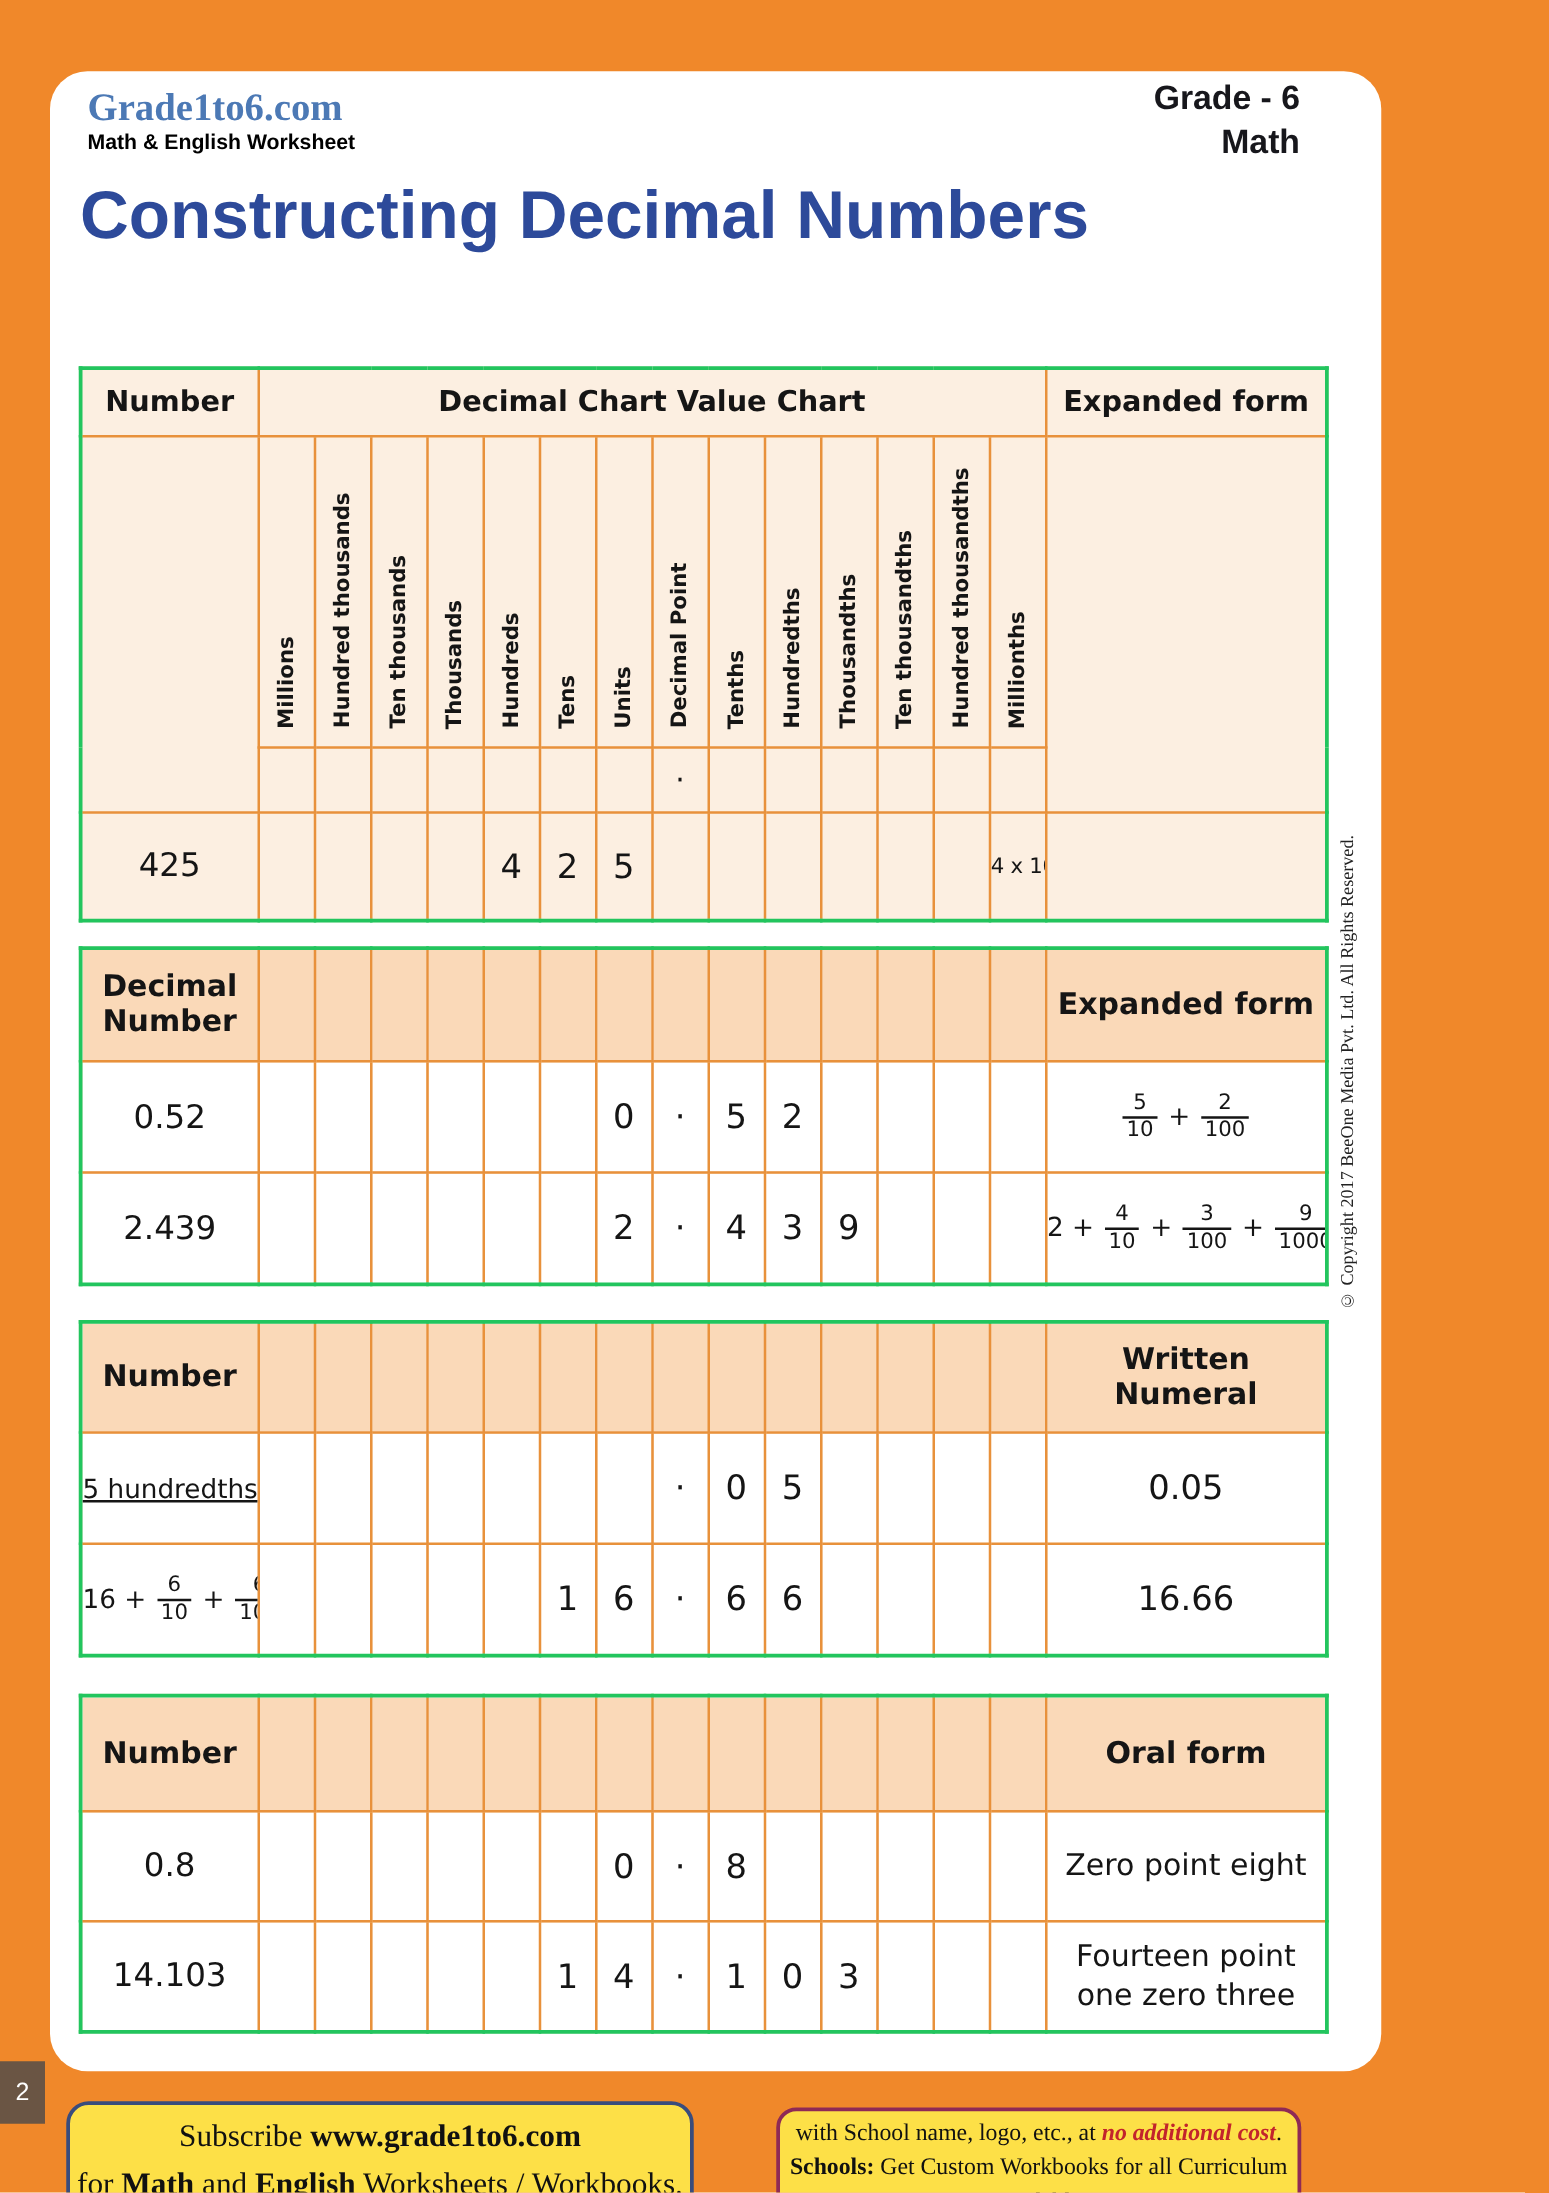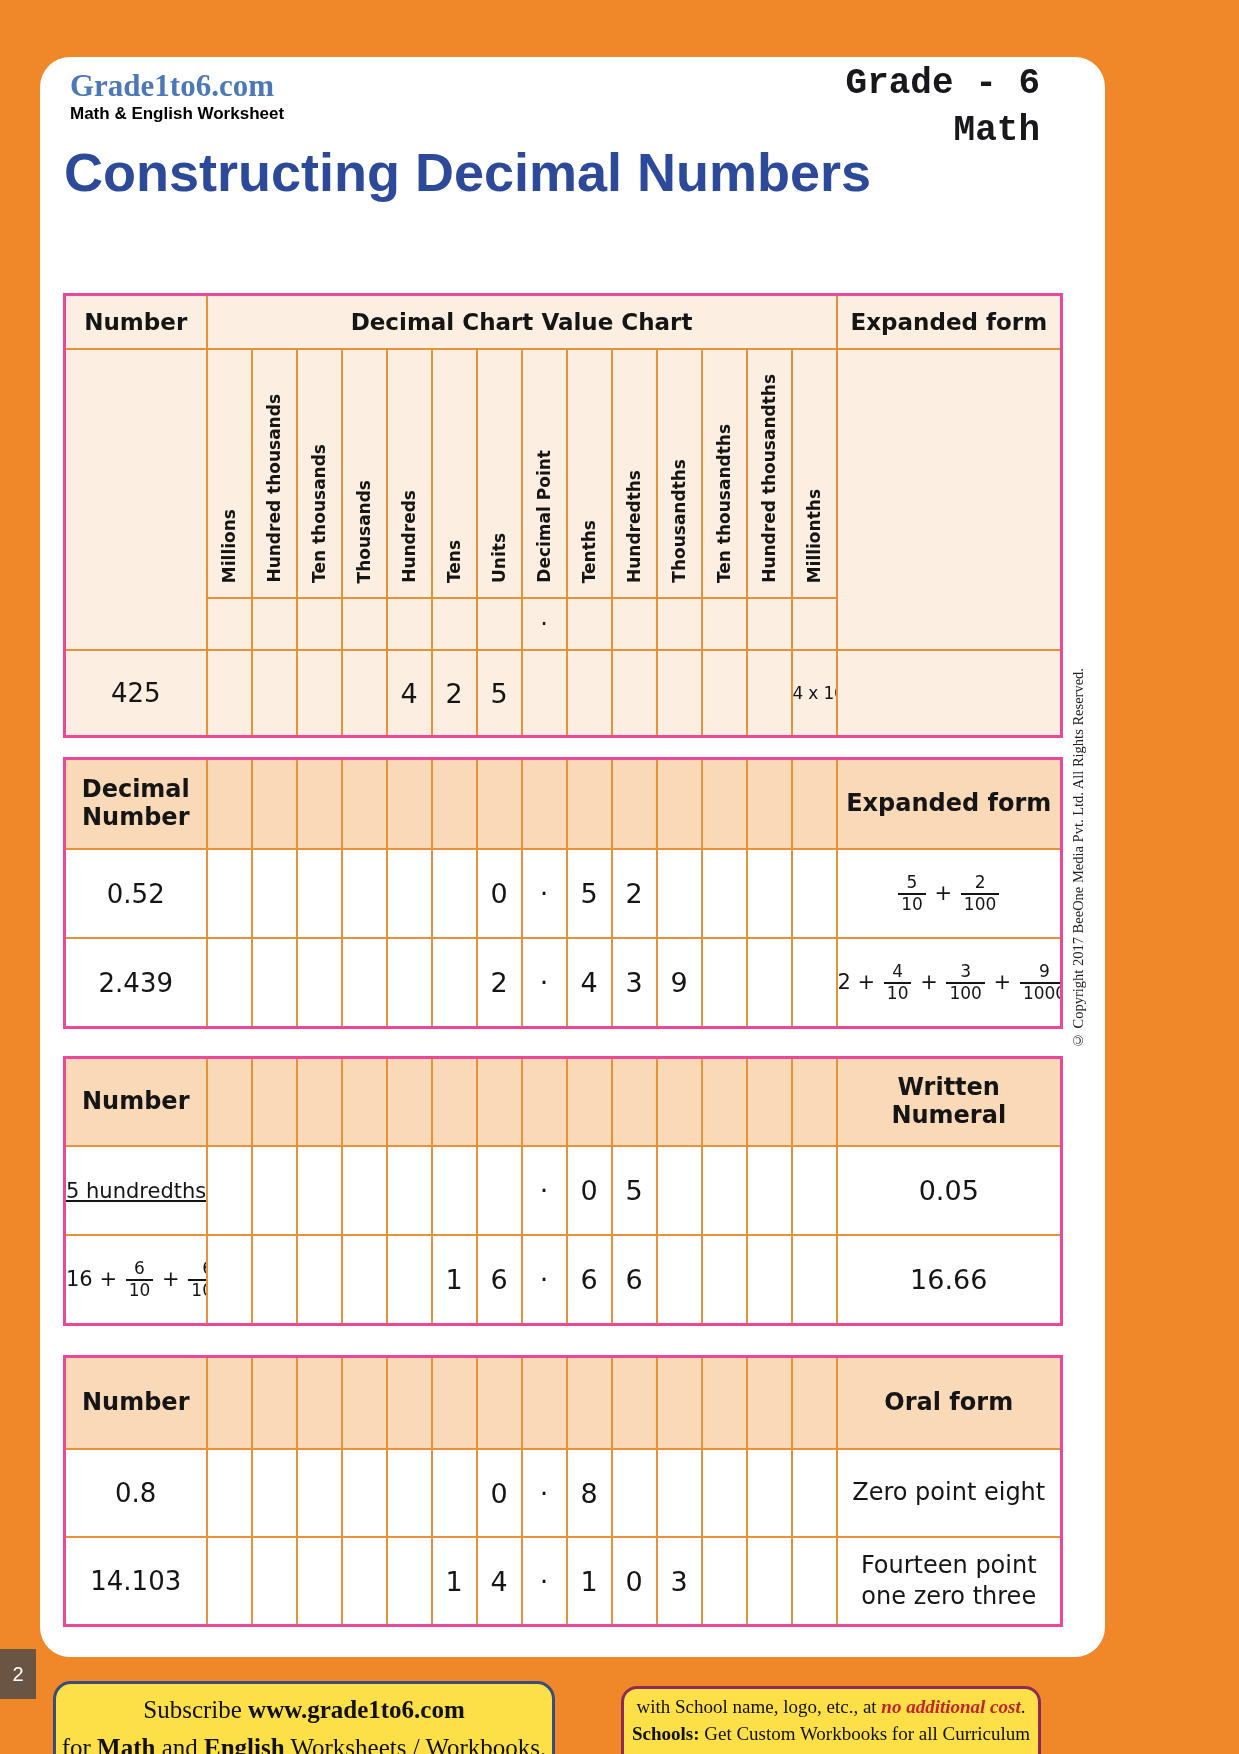--- a/index.html
+++ b/index.html
@@ -10,28 +10,28 @@
   }
   .card{
     position:absolute;left:40px;top:57px;width:1065px;height:1600px;
     background:#ffffff;border-radius:30px;
   }
   
   .brand{position:absolute;left:30px;top:12px;}
   .brand-title{font-family:"Liberation Serif",serif;font-weight:bold;font-size:31px;color:#4C79B5;line-height:1.1;}
   .brand-sub{font-family:"Liberation Sans",sans-serif;font-weight:bold;font-size:17px;color:#000000;margin-top:1px;}
   .grade{position:absolute;right:65px;top:4px;text-align:right;
-    font-family:Liberation Mono, monospace;font-weight:bold;font-size:36px;color:#17171c;line-height:1.3;}
+    font-family:Liberation Sans, sans-serif;font-weight:bold;font-size:27px;color:#17171c;line-height:1.3;}
   .title{position:absolute;left:24px;top:84px;margin:0;
     font-family:"Liberation Sans",sans-serif;font-weight:bold;font-size:54px;color:#2D4A9A;}
   
   .pvt{
     position:absolute;left:23px;width:997px;
     border-collapse:collapse;table-layout:fixed;
-    background:#FCEFE1;border:3px solid #ec4899;
+    background:#FCEFE1;border:3px solid #22c55e;
     font-family:"DejaVu Sans",sans-serif;color:#151515;
   }
   .pvt td{border:2px solid #E8913B;padding:0;text-align:center;vertical-align:middle;overflow:hidden;}
   col.c-num{width:142px;} col.c-pv{width:45px;} col.c-exp{width:225px;}
   .hdr{font-weight:bold;font-size:23px;}
   .hdr2{font-weight:bold;font-size:24px;line-height:1.15;}
   .t1{top:236px;}
   .t1 .r-h1 td{height:52px;}
   .t1 .r-rot td{height:237px;}
   .t1 .r-dot td{height:50px;font-size:24px;}

